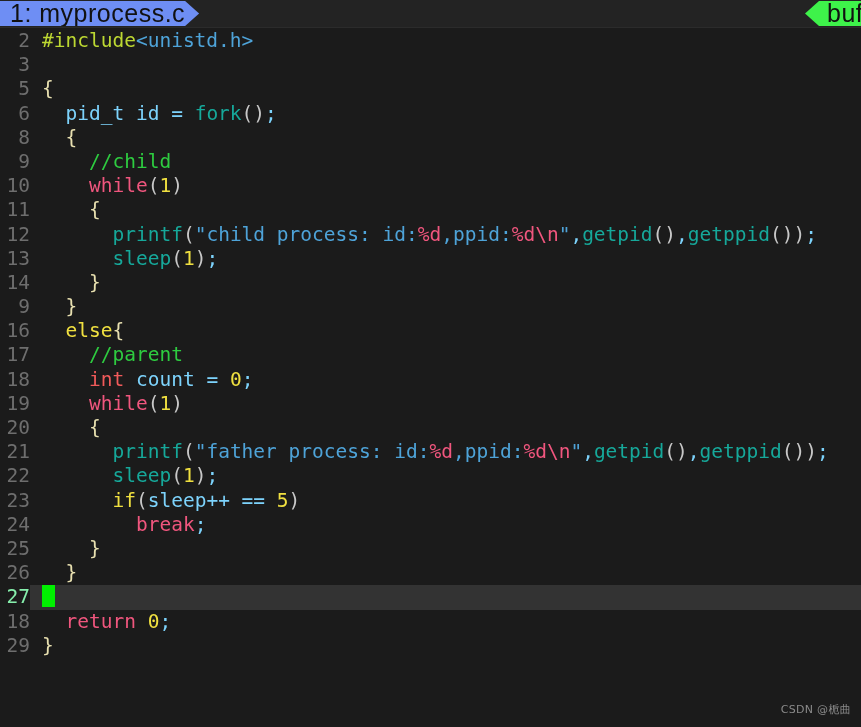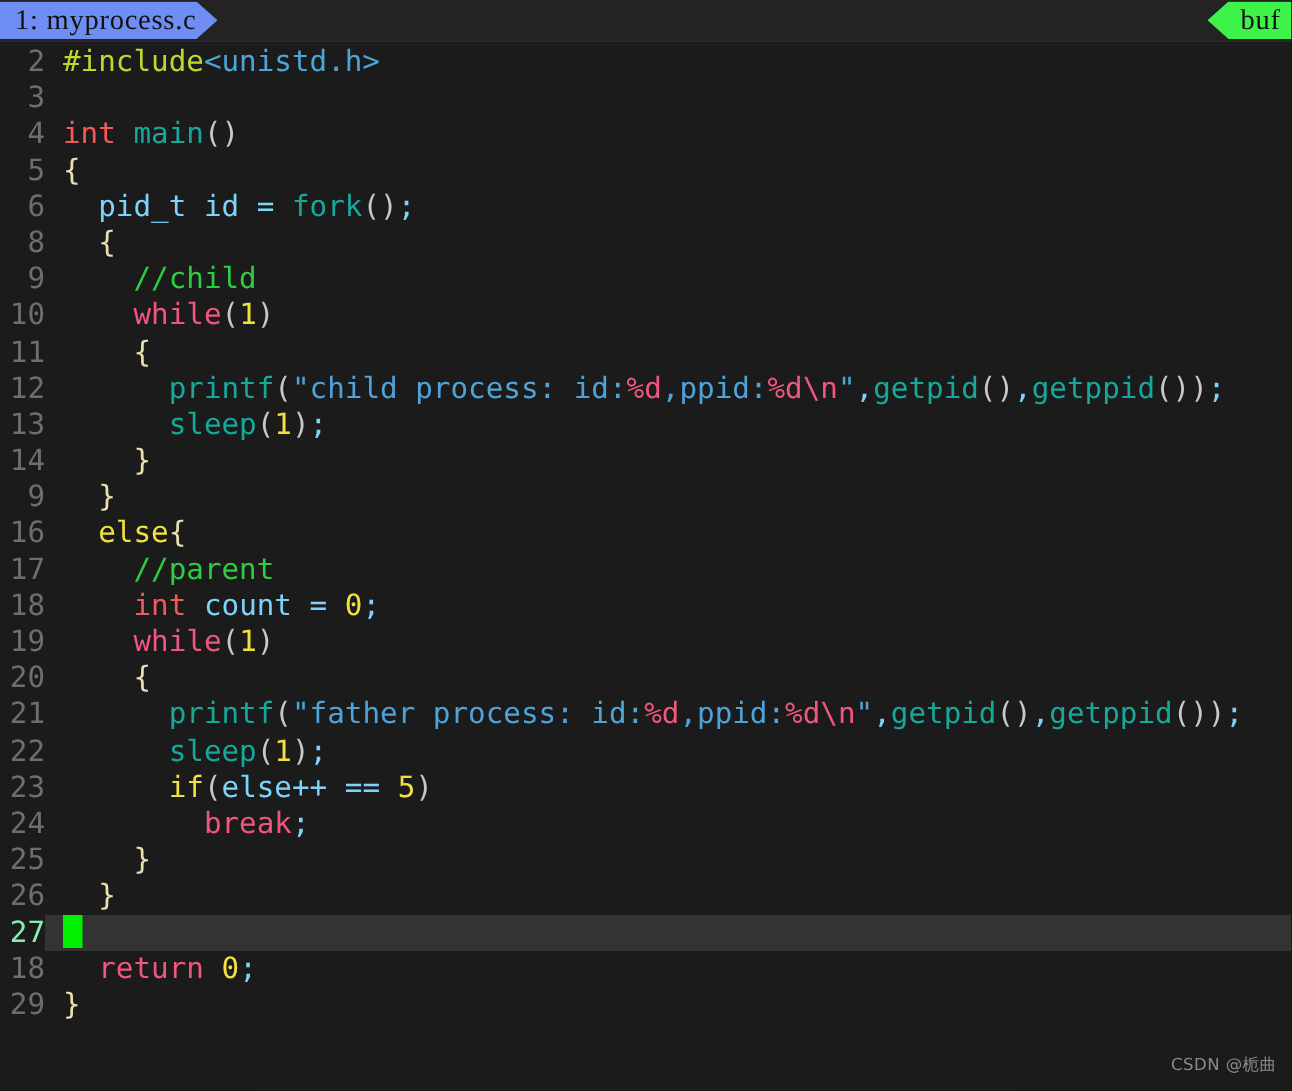--- a/index.html
+++ b/index.html
@@ -27,22 +27,22 @@
     height: 27px;
     background: #232323;
     border-bottom: 1px solid #2b2b2b;
     overflow: hidden;
   }
   .tab {
     position: absolute;
     top: 1px;
     height: 25px;
     line-height: 25px;
-    font-family: Liberation Serif, serif;
-    font-size: 19px;
+    font-family: Liberation Sans, sans-serif;
+    font-size: 25px;
     letter-spacing: 0.5px;
     color: #111111;
     padding: 0 14px 0 10px;
     white-space: nowrap;
     clip-path: polygon(0 0, calc(100% - 14px) 0, 100% 50%, calc(100% - 14px) 100%, 0 100%);
   }
   .tab-active {
     left: 0;
     background: #6e8ef4;
   }
@@ -131,39 +131,38 @@
 <div id="app">
 
   <div class="tabbar">
     <div class="tab tab-active">1: myprocess.c</div>
     <div class="tab tab-buffers">buf</div>
   </div>
 
   <div class="code" id="code-area">
       <div class="row"><span class="ln">2</span><span class="src"><span class="t-pre">#include</span><span class="t-header">&lt;unistd.h&gt;</span></span></div>
       <div class="row"><span class="ln">3</span><span class="src"></span></div>
-      <div class="row"><span class="ln">4</span><span class="src"><span class="t-type">int</span><span class="t-plain"> </span><span class="t-fn">main</span><span class="t-paren">()</span></span></div>
       <div class="row"><span class="ln">5</span><span class="src"><span class="t-brace">{</span></span></div>
       <div class="row"><span class="ln">6</span><span class="src"><span class="t-plain">  pid_t id </span><span class="t-plain">=</span><span class="t-plain"> </span><span class="t-fn">fork</span><span class="t-paren">()</span><span class="t-plain">;</span></span></div>
       <div class="row"><span class="ln">8</span><span class="src"><span class="t-plain">  </span><span class="t-brace">{</span></span></div>
       <div class="row"><span class="ln">9</span><span class="src"><span class="t-plain">    </span><span class="t-cmt">//child</span></span></div>
       <div class="row"><span class="ln">10</span><span class="src"><span class="t-plain">    </span><span class="t-ctl">while</span><span class="t-paren">(</span><span class="t-num">1</span><span class="t-paren">)</span></span></div>
       <div class="row"><span class="ln">11</span><span class="src"><span class="t-plain">    </span><span class="t-brace">{</span></span></div>
       <div class="row"><span class="ln">12</span><span class="src"><span class="t-plain">      </span><span class="t-fn">printf</span><span class="t-paren">(</span><span class="t-str">"child process: id:</span><span class="t-esc">%d</span><span class="t-str">,ppid:</span><span class="t-esc">%d</span><span class="t-esc">\n</span><span class="t-str">"</span><span class="t-plain">,</span><span class="t-fn">getpid</span><span class="t-paren">()</span><span class="t-plain">,</span><span class="t-fn">getppid</span><span class="t-paren">())</span><span class="t-plain">;</span></span></div>
       <div class="row"><span class="ln">13</span><span class="src"><span class="t-plain">      </span><span class="t-fn">sleep</span><span class="t-paren">(</span><span class="t-num">1</span><span class="t-paren">)</span><span class="t-plain">;</span></span></div>
       <div class="row"><span class="ln">14</span><span class="src"><span class="t-plain">    </span><span class="t-brace">}</span></span></div>
       <div class="row"><span class="ln">9</span><span class="src"><span class="t-plain">  </span><span class="t-brace">}</span></span></div>
       <div class="row"><span class="ln">16</span><span class="src"><span class="t-plain">  </span><span class="t-kw">else</span><span class="t-brace">{</span></span></div>
       <div class="row"><span class="ln">17</span><span class="src"><span class="t-plain">    </span><span class="t-cmt">//parent</span></span></div>
       <div class="row"><span class="ln">18</span><span class="src"><span class="t-plain">    </span><span class="t-type">int</span><span class="t-plain"> count = </span><span class="t-num">0</span><span class="t-plain">;</span></span></div>
       <div class="row"><span class="ln">19</span><span class="src"><span class="t-plain">    </span><span class="t-ctl">while</span><span class="t-paren">(</span><span class="t-num">1</span><span class="t-paren">)</span></span></div>
       <div class="row"><span class="ln">20</span><span class="src"><span class="t-plain">    </span><span class="t-brace">{</span></span></div>
       <div class="row"><span class="ln">21</span><span class="src"><span class="t-plain">      </span><span class="t-fn">printf</span><span class="t-paren">(</span><span class="t-str">"father process: id:</span><span class="t-esc">%d</span><span class="t-str">,ppid:</span><span class="t-esc">%d</span><span class="t-esc">\n</span><span class="t-str">"</span><span class="t-plain">,</span><span class="t-fn">getpid</span><span class="t-paren">()</span><span class="t-plain">,</span><span class="t-fn">getppid</span><span class="t-paren">())</span><span class="t-plain">;</span></span></div>
       <div class="row"><span class="ln">22</span><span class="src"><span class="t-plain">      </span><span class="t-fn">sleep</span><span class="t-paren">(</span><span class="t-num">1</span><span class="t-paren">)</span><span class="t-plain">;</span></span></div>
-      <div class="row"><span class="ln">23</span><span class="src"><span class="t-plain">      </span><span class="t-kw">if</span><span class="t-paren">(</span><span class="t-plain">else++ == </span><span class="t-num">5</span><span class="t-paren">)</span></span></div>
+      <div class="row"><span class="ln">23</span><span class="src"><span class="t-plain">      </span><span class="t-kw">if</span><span class="t-paren">(</span><span class="t-plain">sleep++ == </span><span class="t-num">5</span><span class="t-paren">)</span></span></div>
       <div class="row"><span class="ln">24</span><span class="src"><span class="t-plain">        </span><span class="t-ctl">break</span><span class="t-plain">;</span></span></div>
       <div class="row"><span class="ln">25</span><span class="src"><span class="t-plain">    </span><span class="t-brace">}</span></span></div>
       <div class="row"><span class="ln">26</span><span class="src"><span class="t-plain">  </span><span class="t-brace">}</span></span></div>
       <div class="row current"><span class="ln">27</span><span class="src"></span><span class="cursor"></span></div>
       <div class="row"><span class="ln">18</span><span class="src"><span class="t-plain">  </span><span class="t-ctl">return</span><span class="t-plain"> </span><span class="t-num">0</span><span class="t-plain">;</span></span></div>
       <div class="row"><span class="ln">29</span><span class="src"><span class="t-brace">}</span></span></div>
     </div>
 
   <div class="watermark">CSDN @栀曲</div>
 

